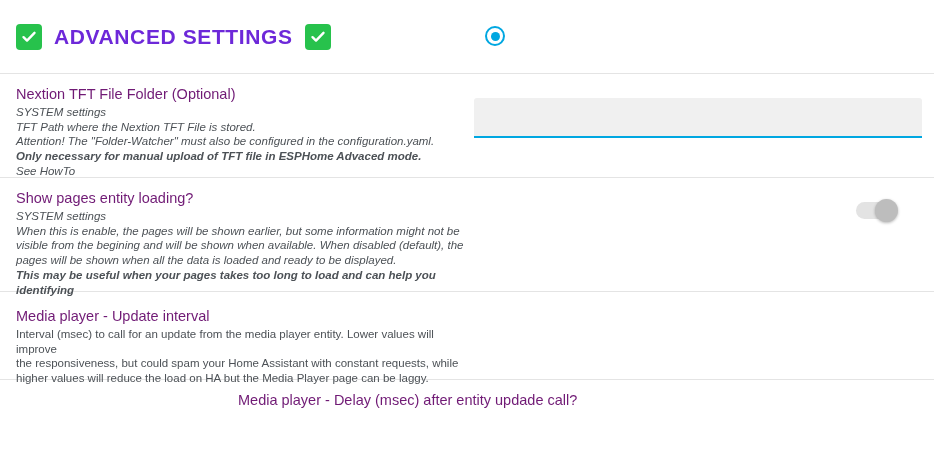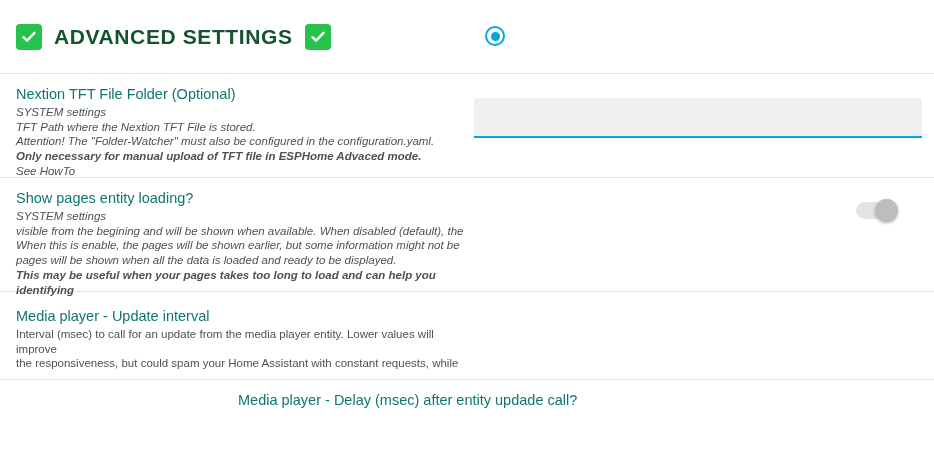--- a/index.html
+++ b/index.html
@@ -34,21 +34,21 @@
     display: inline-flex;
     align-items: center;
     justify-content: center;
     flex: 0 0 auto;
   }
   .check-box svg { display: block; }
   .header-title {
     font-size: 21px;
     font-weight: bold;
     letter-spacing: 0.6px;
-    color: #14532d;
+    color: #6d28d9;
     margin: 0 12px;
     white-space: nowrap;
   }
   .radio-outer {
     position: absolute;
     left: 485px;
     top: 26px;
     width: 20px;
     height: 20px;
     border-radius: 50%;
@@ -79,21 +79,21 @@
   }
   .row .right {
     flex: 1 1 auto;
     display: flex;
     align-items: center;
     position: relative;
     min-height: 40px;
   }
   .label {
     font-size: 14.5px;
-    color: #0f766e;
+    color: #701a75;
     margin-bottom: 3px;
   }
   .desc {
     font-size: 11.5px;
     line-height: 1.28;
     color: #4c5156;
   }
   .desc .it { font-style: italic; }
   .desc .bi { font-style: italic; font-weight: bold; }
   .desc div { font-style: italic; }
@@ -232,39 +232,40 @@
     <div class="right">
       <input class="textfield" type="text" value="" placeholder="" style="">
     </div>
   </div>
 
   <div class="row row-pages">
     <div class="left">
       <div class="label">Show pages entity loading?</div>
       <div class="desc">
         <div class="it">SYSTEM settings</div>
+        <div class="it">When this is enable, the pages will be shown earlier, but some information might not be</div>
         <div class="it">visible from the begining and will be shown when available. When disabled (default), the</div>
-        <div class="it">When this is enable, the pages will be shown earlier, but some information might not be</div>
         <div class="it">pages will be shown when all the data is loaded and ready to be displayed.</div>
         <div class="bi">This may be useful when your pages takes too long to load and can help you identifying</div>
       </div>
     </div>
     <div class="right">
       <span class="toggle">
         <span class="knob"></span>
       </span>
     </div>
   </div>
 
   <div class="row row-slider">
     <div class="left">
       <div class="label">Media player - Update interval</div>
       <div class="desc">
         <div style="font-style:normal">Interval (msec) to call for an update from the media player entity. Lower values will improve</div>
         <div style="font-style:normal">the responsiveness, but could spam your Home Assistant with constant requests, while</div>
+        <div style="font-style:normal">higher values will reduce the load on HA but the Media Player page can be laggy.</div>
       </div>
     </div>
     <div class="right">
       <div class="slider-wrap">
         <div class="track"></div>
         <div class="track-fill" style="width:9%"></div>
         <div class="thumb" style="left:9%"></div>
       </div>
       <div class="numbox">
         <span class="numval">5000</span>

